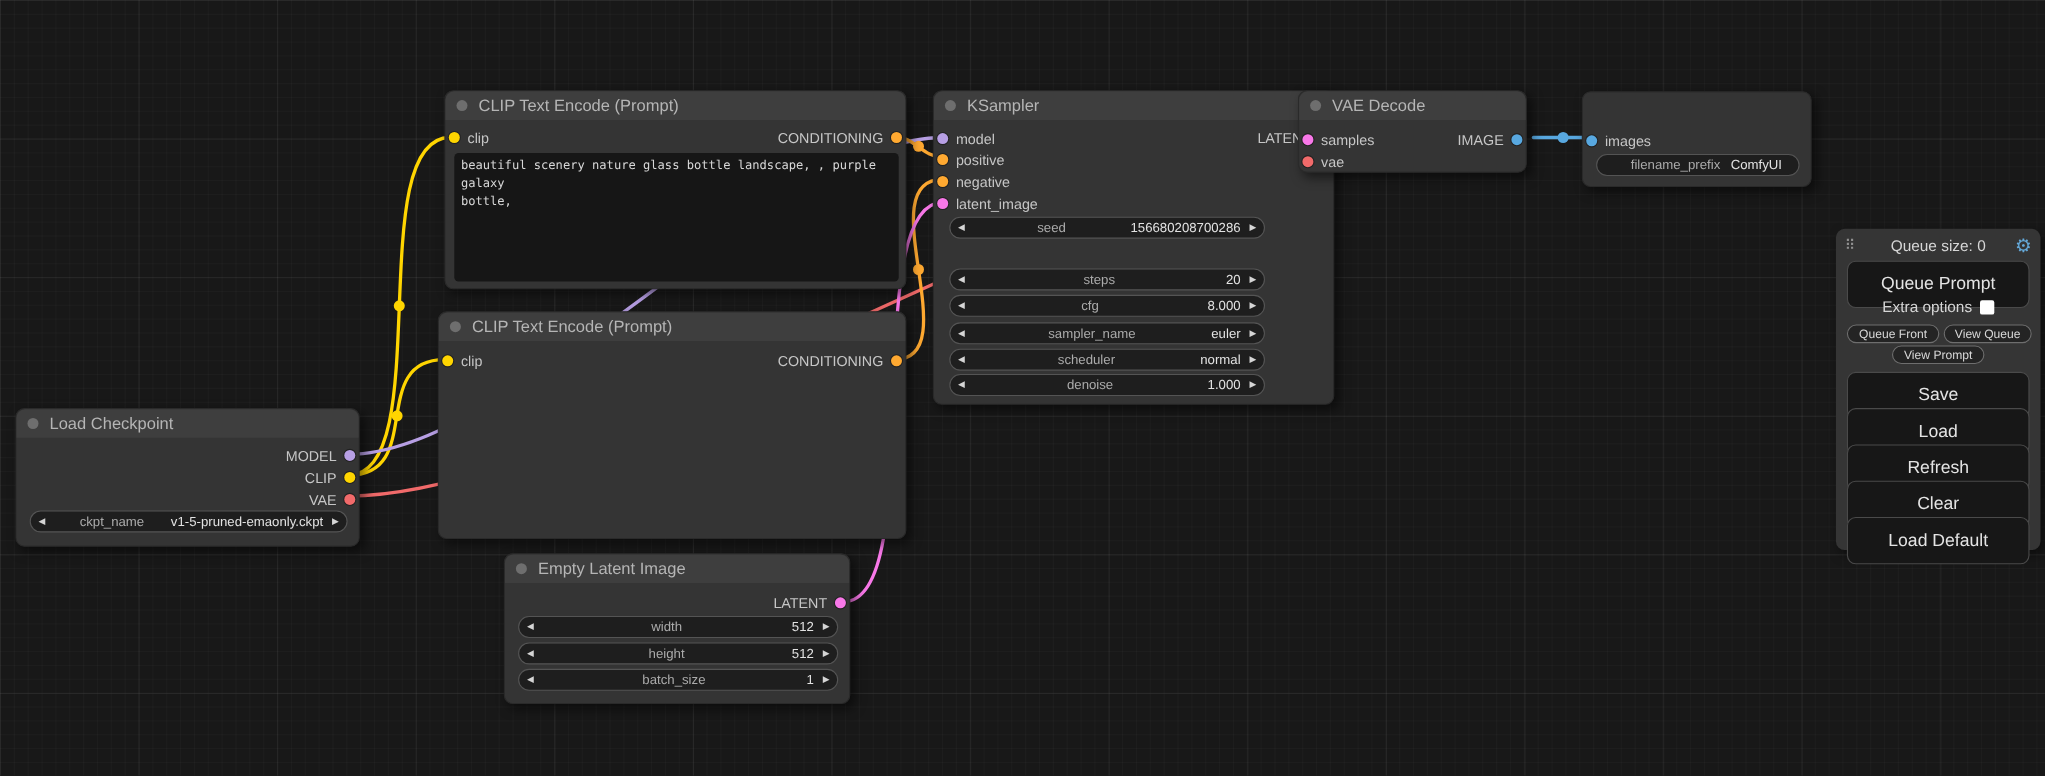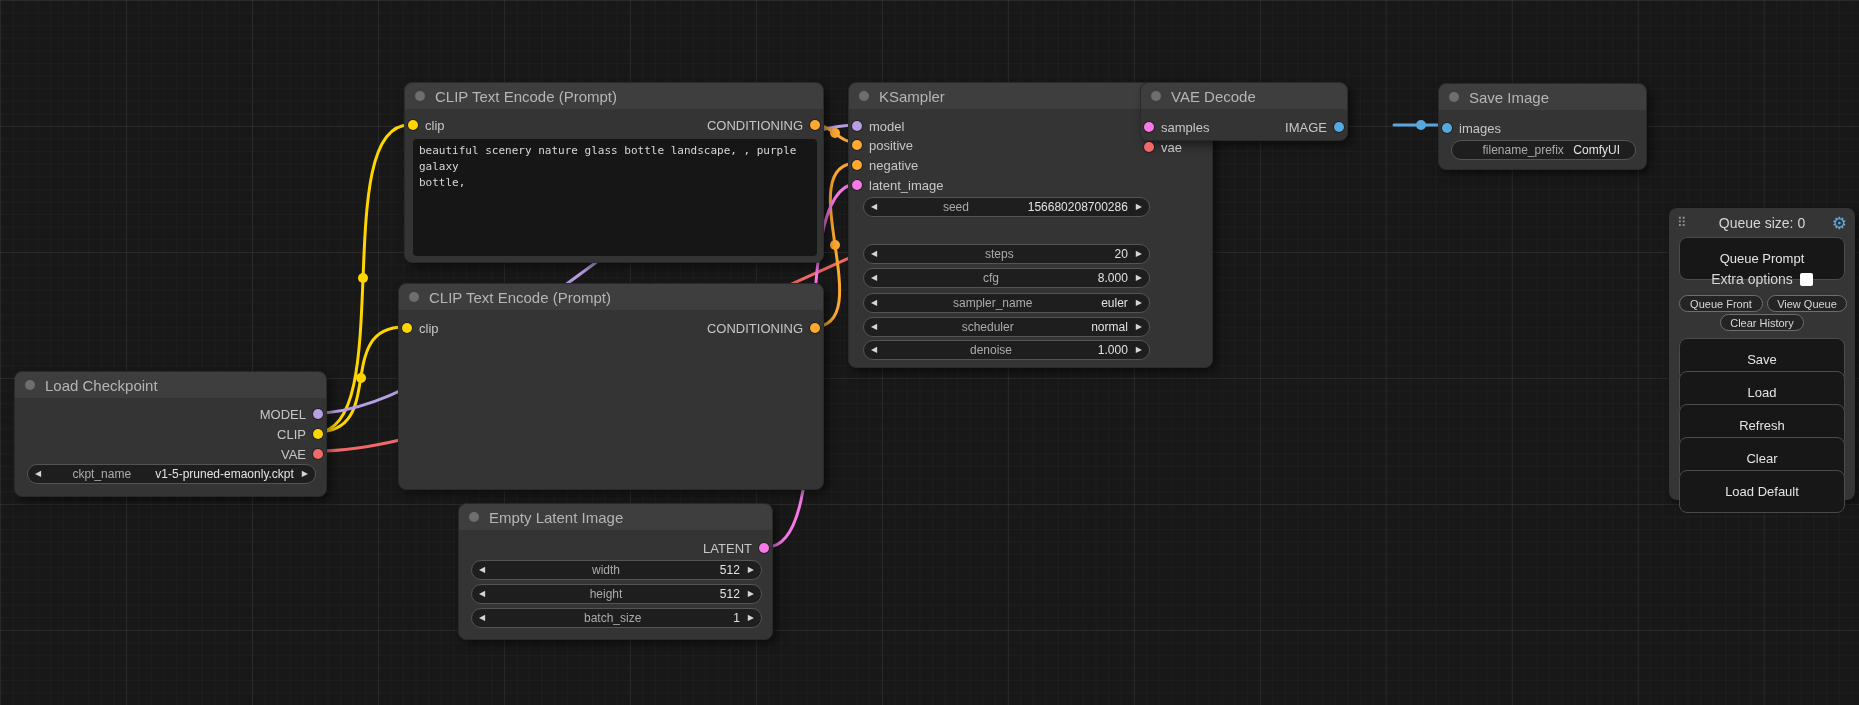--- a/index.html
+++ b/index.html
@@ -46,33 +46,33 @@
         color:#d8d8d8;font-family:"DejaVu Sans Mono", monospace;font-size:11px;
         line-height:1.45;padding:4px 6px;resize:none;outline:none;box-sizing:border-box;
         white-space:pre-wrap;overflow:hidden;}
 
   
   #n-lc{left:14px;top:371px;width:313px;height:126px;}
   #n-cp{left:404px;top:82px;width:420px;height:181px;}
   #n-cn{left:398px;top:283px;width:426px;height:207px;}
   #n-el{left:458px;top:503px;width:315px;height:137px;}
   #n-ks{left:848px;top:82px;width:365px;height:286px;}
-  #n-vd{left:1140px;top:82px;width:208px;height:59px;}
+  #n-vd{left:1180px;top:82px;width:208px;height:75px;}
   #n-si{left:1438px;top:83px;width:209px;height:87px;}
 
   
   #queue-panel{position:absolute;z-index:3;left:1669px;top:208px;width:186px;height:292px;
         background:#353535;border-radius:8px;box-shadow:4px 4px 10px rgba(0,0,0,.5);}
   .qp-header{position:absolute;left:0;top:5px;width:100%;height:20px;}
   .qp-handle{position:absolute;left:8px;top:2px;color:#909090;font-size:13px;letter-spacing:-1px;}
   .qp-size{position:absolute;left:0;top:2px;width:100%;text-align:center;color:#d6d6d6;font-size:14px;}
   .qp-gear{position:absolute;right:8px;top:0px;color:#64a8d8;font-size:17px;}
   .qp-btn{position:absolute;background:#171717;border:1px solid #4a4a4a;border-radius:8px;
         color:#e4e4e4;display:flex;align-items:center;justify-content:center;box-sizing:border-box;}
-  .qp-large{left:10px;width:166px;height:43px;font-size:13px;}
+  .qp-large{left:10px;width:166px;height:43px;font-size:16px;}
   .qp-small{height:17px;font-size:11px;border:1.5px solid #6e6e6e;border-radius:9px;background:#242424;color:#d8d8d8;}
   #qp-prompt{top:29px;}
   .qp-extra{position:absolute;top:63px;left:0;width:100%;display:flex;align-items:center;
         justify-content:center;gap:7px;color:#d6d6d6;font-size:14px;}
   .qp-checkbox{width:13px;height:13px;background:#ffffff;border-radius:2px;}
   #qp-front{left:10px;top:87px;width:84px;}
   #qp-viewq{top:87px;left:98px;width:80px;}
   #qp-viewh{left:51px;top:106px;width:84px;}
   #qp-save{top:130px;} #qp-load{top:163px;} #qp-refresh{top:196px;}
   #qp-clear{top:229px;} #qp-loaddef{top:262px;}
@@ -261,24 +261,20 @@
     <span class="pdot c-vae"></span>
     <span>vae</span>
   </div>
   <div class="port out" style="top:35px">
     <span>IMAGE</span>
     <span class="pdot c-image"></span>
   </div>
 </div>
 
 <div class="node" id="n-si">
-  <div class="node-title">
-    <span class="tdot"></span>
-    <span>Save Image</span>
-  </div>
   <div class="port in" style="top:35px">
     <span class="pdot c-image"></span>
     <span>images</span>
   </div>
   <div class="widget no-arrows" style="left:12px;top:56px;width:185px">
     <span class="wlabel">filename_prefix</span>
     <span class="wvalue">ComfyUI</span>
   </div>
 </div>
 
@@ -288,19 +284,19 @@
     <span class="qp-size">Queue size: 0</span>
     <span class="qp-gear">⚙</span>
   </div>
   <div class="qp-btn qp-large" id="qp-prompt">Queue Prompt</div>
   <div class="qp-extra">
     <span>Extra options</span>
     <span class="qp-checkbox"></span>
   </div>
   <div class="qp-btn qp-small" id="qp-front">Queue Front</div>
   <div class="qp-btn qp-small" id="qp-viewq">View Queue</div>
-  <div class="qp-btn qp-small" id="qp-viewh">Clear History</div>
+  <div class="qp-btn qp-small" id="qp-viewh">View Prompt</div>
   <div class="qp-btn qp-large" id="qp-save">Save</div>
   <div class="qp-btn qp-large" id="qp-load">Load</div>
   <div class="qp-btn qp-large" id="qp-refresh">Refresh</div>
   <div class="qp-btn qp-large" id="qp-clear">Clear</div>
   <div class="qp-btn qp-large" id="qp-loaddef">Load Default</div>
 </div>
 
 </body></html>

